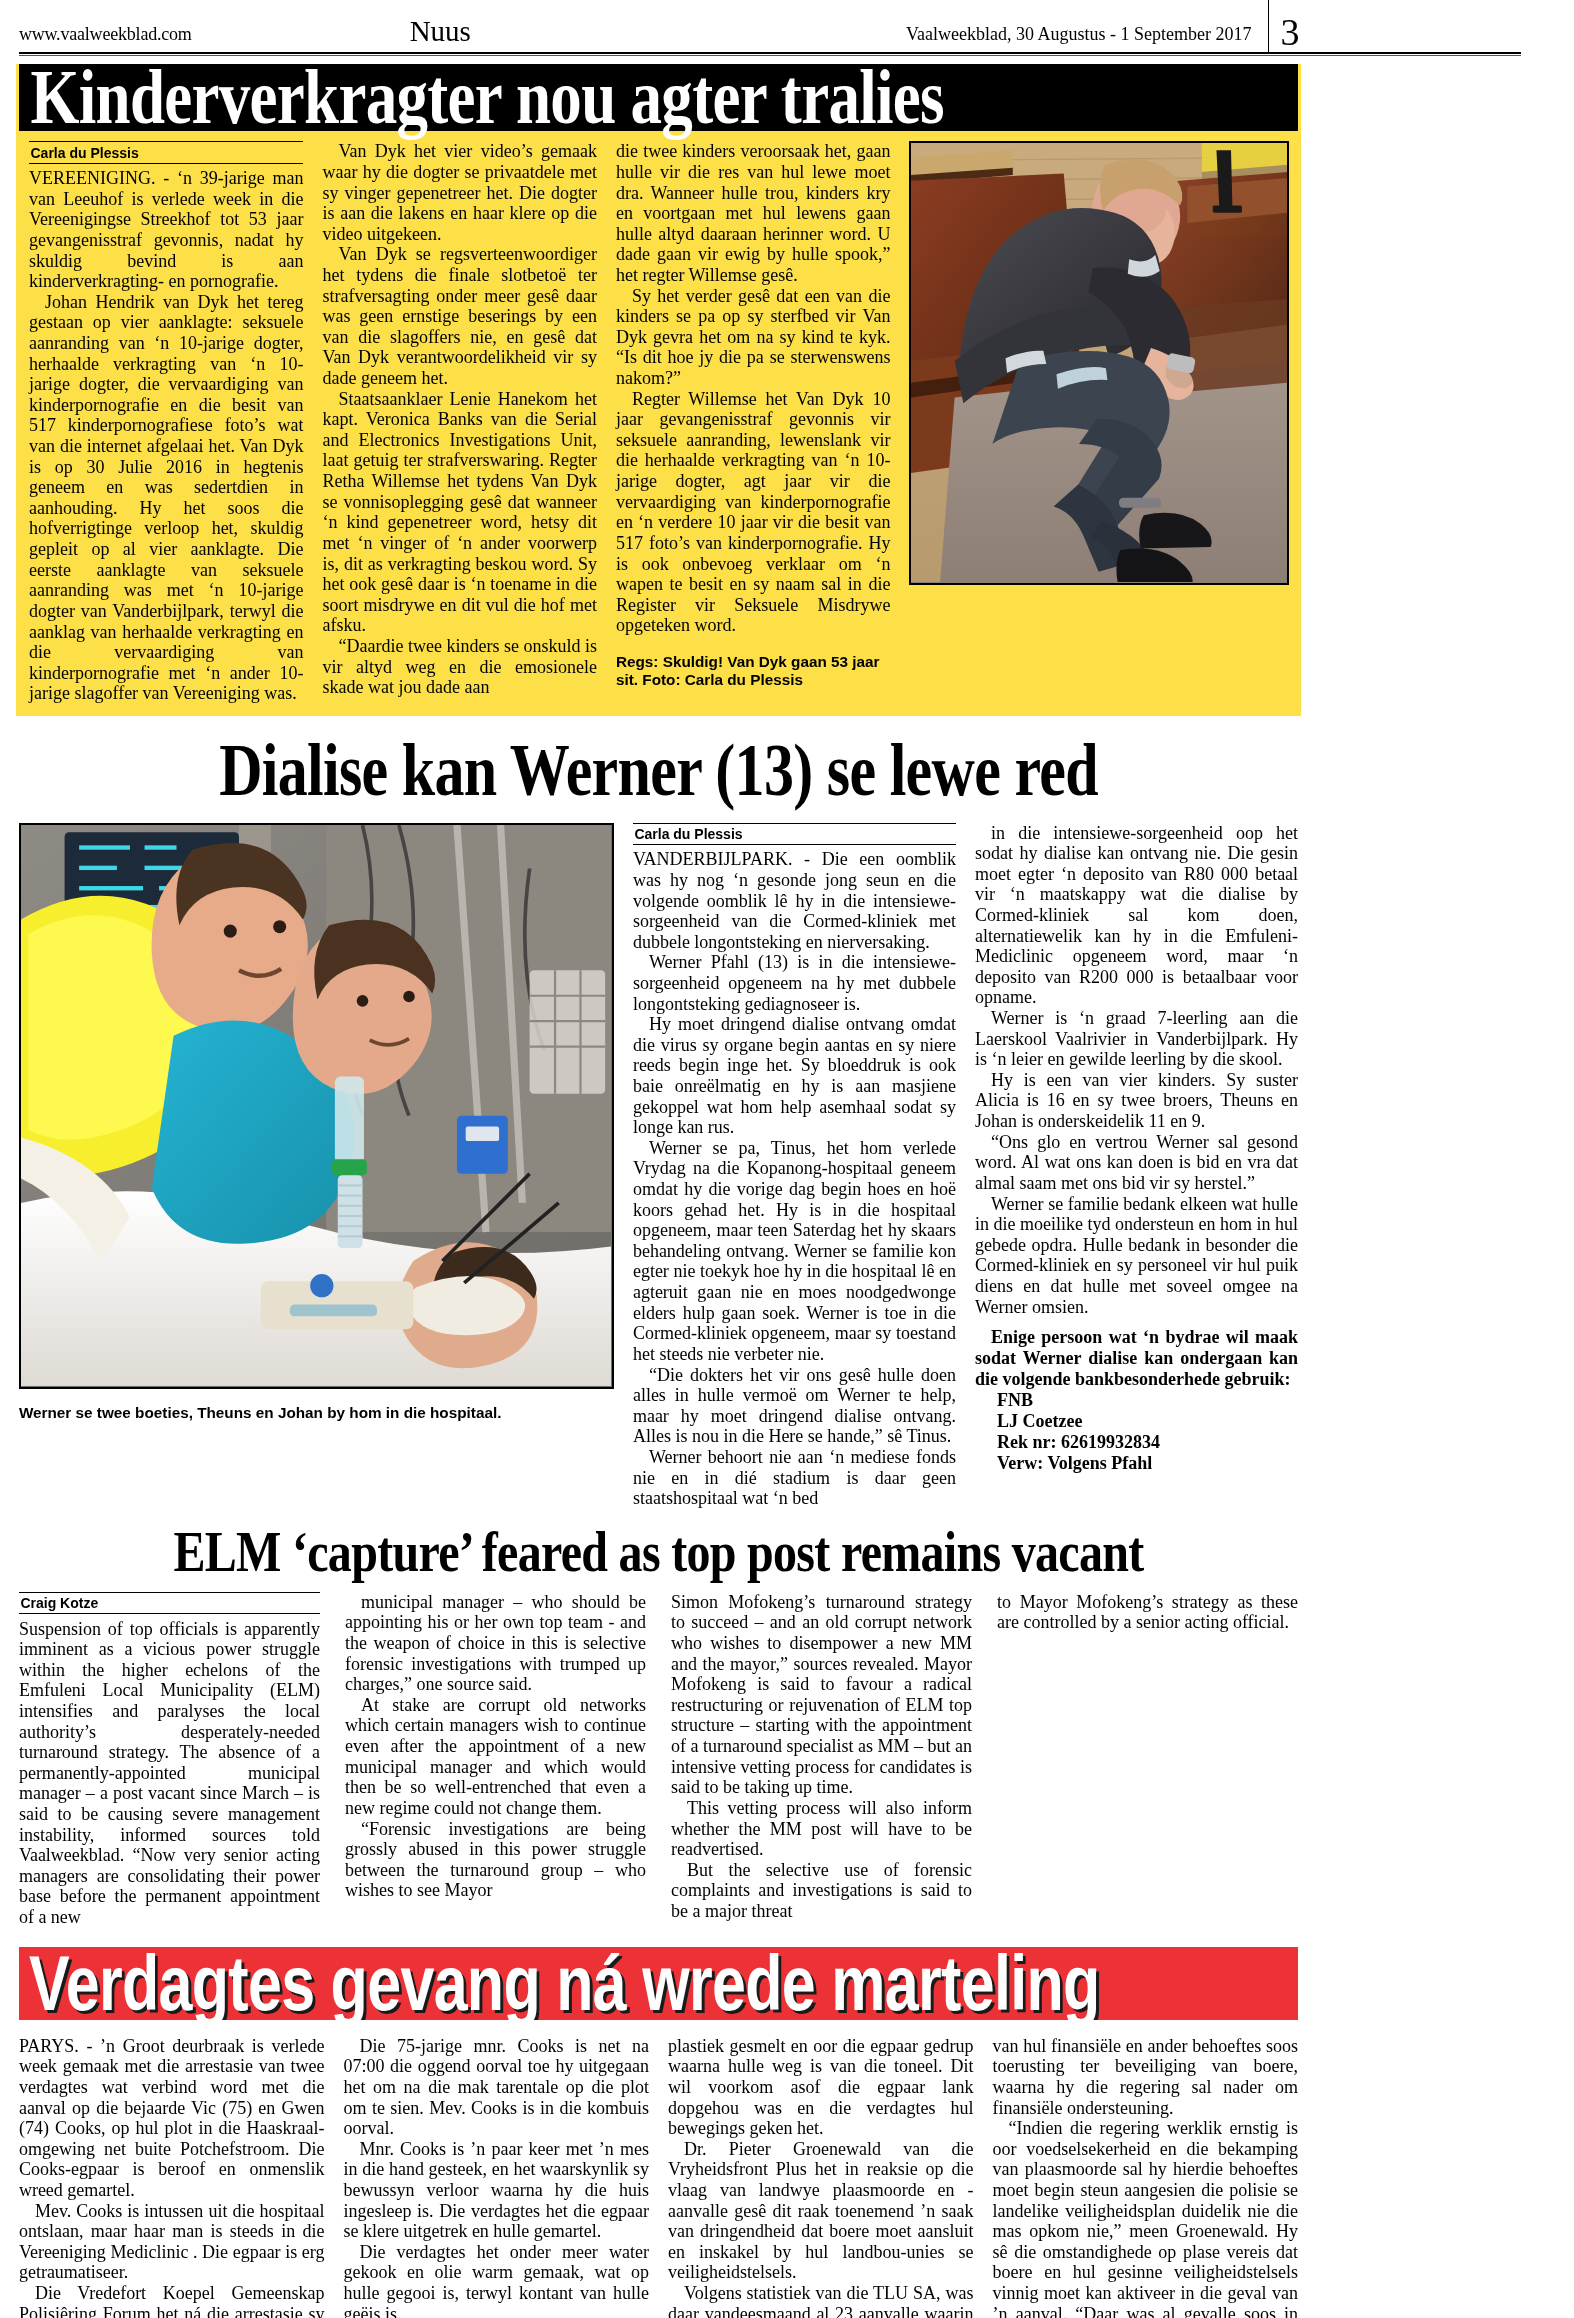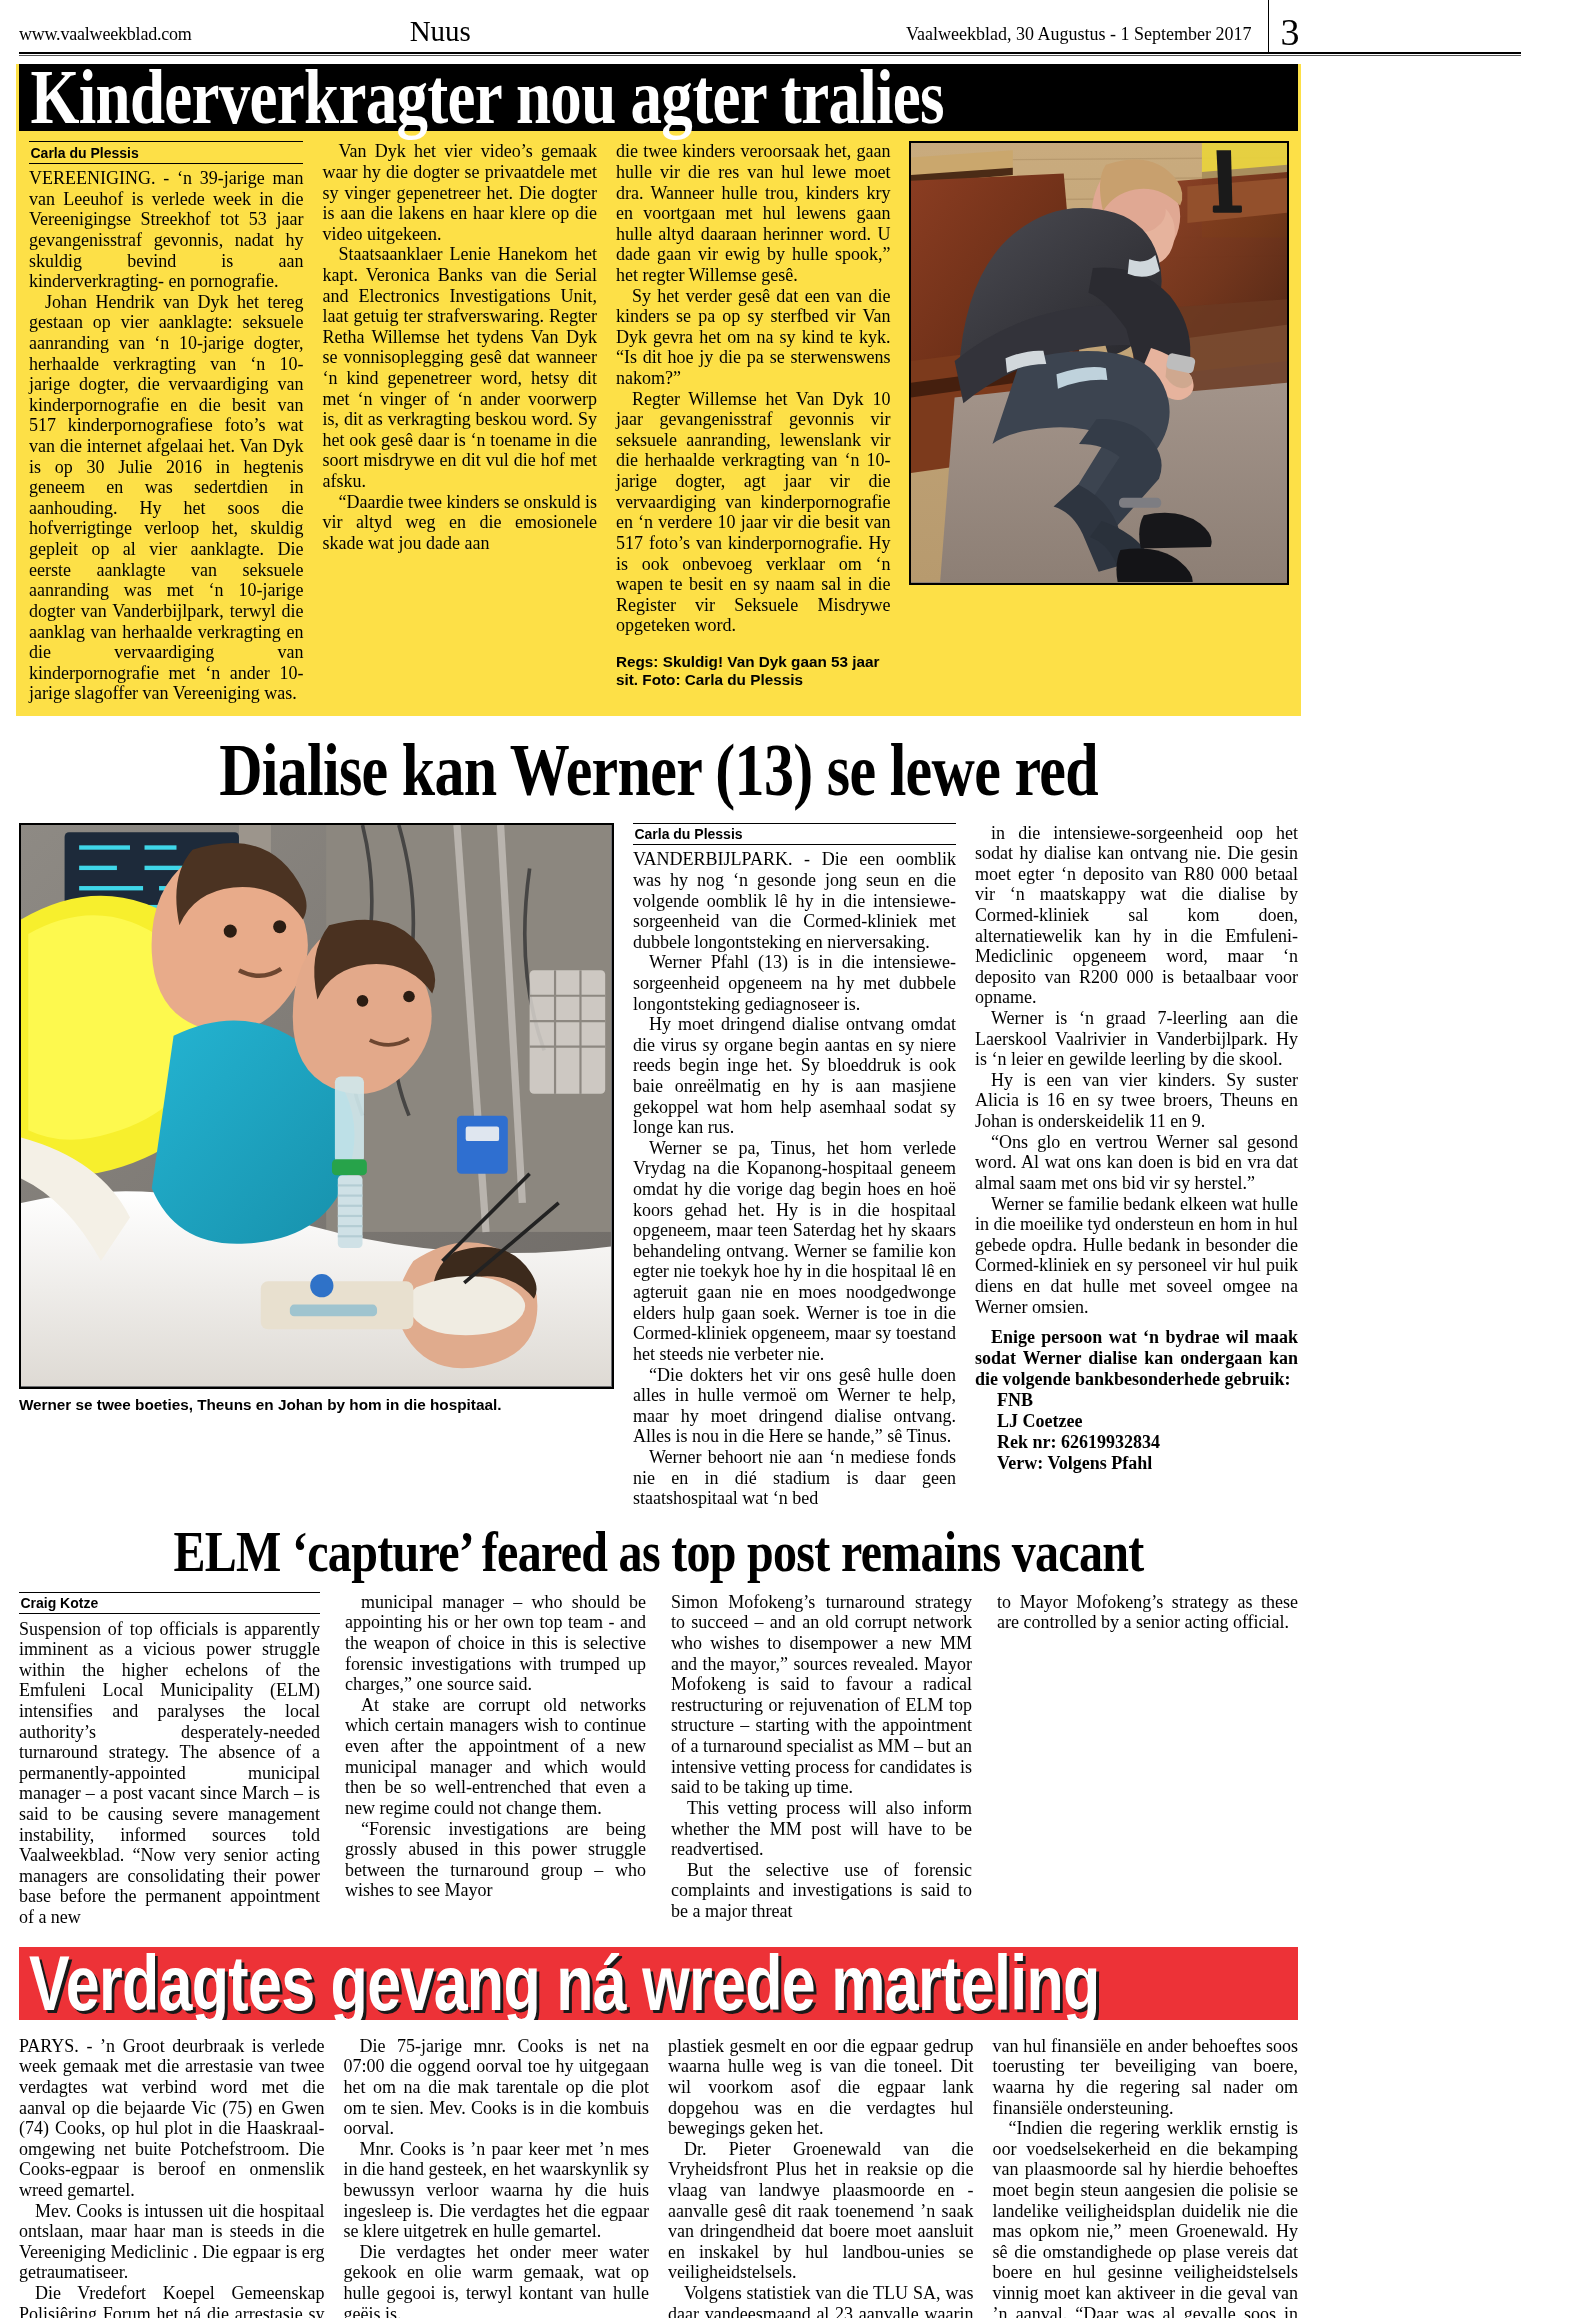--- a/index.html
+++ b/index.html
@@ -50,21 +50,21 @@
   .bodytext { font-size: 18px; line-height: 1.145; text-align: justify; hyphens: none; }
   .bodytext p { margin:0; text-indent: 16px; }
   .bodytext p.noind { text-indent: 0; }
 
   
   .photo1-wrap { width: 385px; }
   .photo1 {
     width: 380px; height: 444px; border: 2.2px solid #000;
     position: relative; overflow:hidden; background:#8d7f73;
   }
-  .cap { font-family:"Liberation Sans", sans-serif; font-weight:700; font-size:15.3px; line-height:1.18; margin-top:7px;}
+  .cap { font-family:"Liberation Sans", sans-serif; font-weight:700; font-size:15.3px; line-height:1.18; margin-top:15px;}
 
   
   .hl-plain {
     text-align:center; font-family:"Liberation Serif", serif; font-weight:700;
     line-height:1; letter-spacing:-0.7px; white-space:nowrap;
   }
   .hl2 { font-size: 60px; transform: scaleY(1.22); margin: 25px 0 22px; }
   .hl3 { font-size: 48px; transform: scaleY(1.2); margin: 19px 0 16px; }
 
   .art2-body { display:flex; gap: 19px; padding: 0 2.9px; }
@@ -122,20 +122,21 @@
         </div>
         <div class="bodytext">
           <p class="noind">VEREENIGING. - ‘n 39-jarige man van Leeuhof is verlede week in die Vereenigingse Streekhof tot 53 jaar gevangenisstraf gevonnis, nadat hy skuldig bevind is aan kinderverkragting- en pornografie.</p>
           <p>Johan Hendrik van Dyk het tereg gestaan op vier aanklagte: seksuele aanranding van ‘n 10-jarige dogter, herhaalde verkragting van ‘n 10-jarige dogter, die vervaardiging van kinderpornografie en die besit van 517 kinderpornografiese foto’s wat van die internet afgelaai het. Van Dyk is op 30 Julie 2016 in hegtenis geneem en was sedertdien in aanhouding. Hy het soos die hofverrigtinge verloop het, skuldig gepleit op al vier aanklagte. Die eerste aanklagte van seksuele aanranding was met ‘n 10-jarige dogter van Vanderbijlpark, terwyl die aanklag van herhaalde verkragting en die vervaardiging van kinderpornografie met ‘n ander 10-jarige slagoffer van Vereeniging was.</p>
         </div>
       </div>
 
       <div class="col">
         <div class="bodytext">
           <p>Van Dyk het vier video’s gemaak waar hy die dogter se privaatdele met sy vinger gepenetreer het. Die dogter is aan die lakens en haar klere op die video uitgekeen.</p>
+          <p>Van Dyk se regsverteenwoordiger het tydens die finale slotbetoë ter strafversagting onder meer gesê daar was geen ernstige beserings by een van die slagoffers nie, en gesê dat Van Dyk verantwoordelikheid vir sy dade geneem het.</p>
           <p>Staatsaanklaer Lenie Hanekom het kapt. Veronica Banks van die Serial and Electronics Investigations Unit, laat getuig ter strafverswaring. Regter Retha Willemse het tydens Van Dyk se vonnisoplegging gesê dat wanneer ‘n kind gepenetreer word, hetsy dit met ‘n vinger of ‘n ander voorwerp is, dit as verkragting beskou word. Sy het ook gesê daar is ‘n toename in die soort misdrywe en dit vul die hof met afsku.</p>
           <p>“Daardie twee kinders se onskuld is vir altyd weg en die emosionele skade wat jou dade aan</p>
         </div>
       </div>
 
       <div class="col">
         <div class="bodytext">
           <p class="noind">die twee kinders veroorsaak het, gaan hulle vir die res van hul lewe moet dra. Wanneer hulle trou, kinders kry en voortgaan met hul lewens gaan hulle altyd daaraan herinner word. U dade gaan vir ewig by hulle spook,” het regter Willemse gesê.</p>
           <p>Sy het verder gesê dat een van die kinders se pa op sy sterfbed vir Van Dyk gevra het om na sy kind te kyk. “Is dit hoe jy die pa se sterwenswens nakom?”</p>
           <p>Regter Willemse het Van Dyk 10 jaar gevangenisstraf gevonnis vir seksuele aanranding, lewenslank vir die herhaalde verkragting van ‘n 10-jarige dogter, agt jaar vir die vervaardiging van kinderpornografie en ‘n verdere 10 jaar vir die besit van 517 foto’s van kinderpornografie. Hy is ook onbevoeg verklaar om ‘n wapen te besit en sy naam sal in die Register vir Seksuele Misdrywe opgeteken word.</p>

